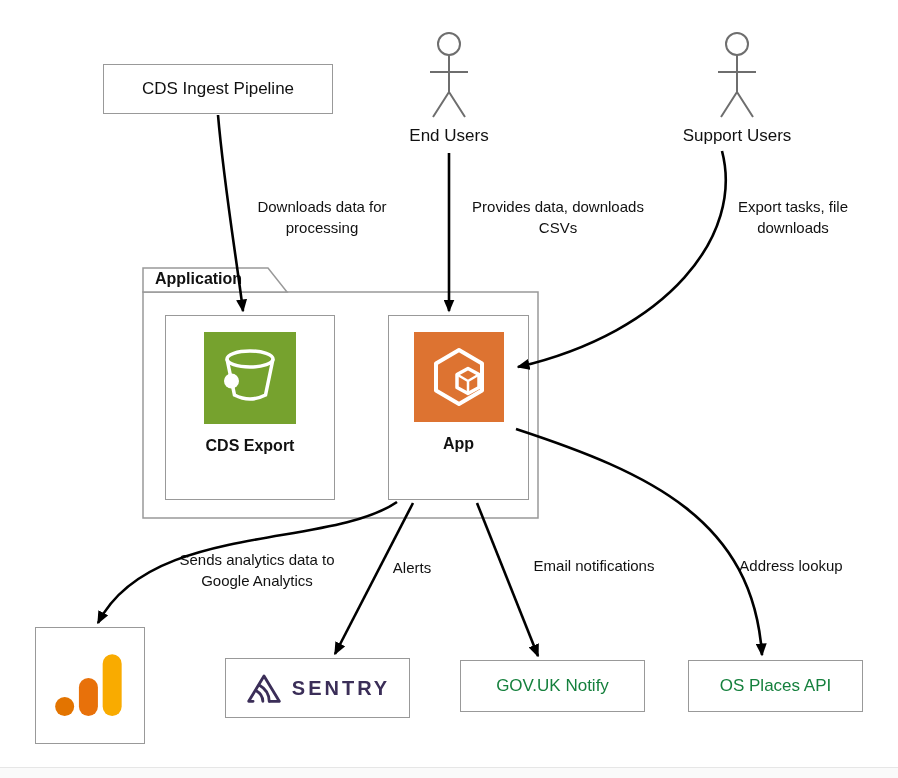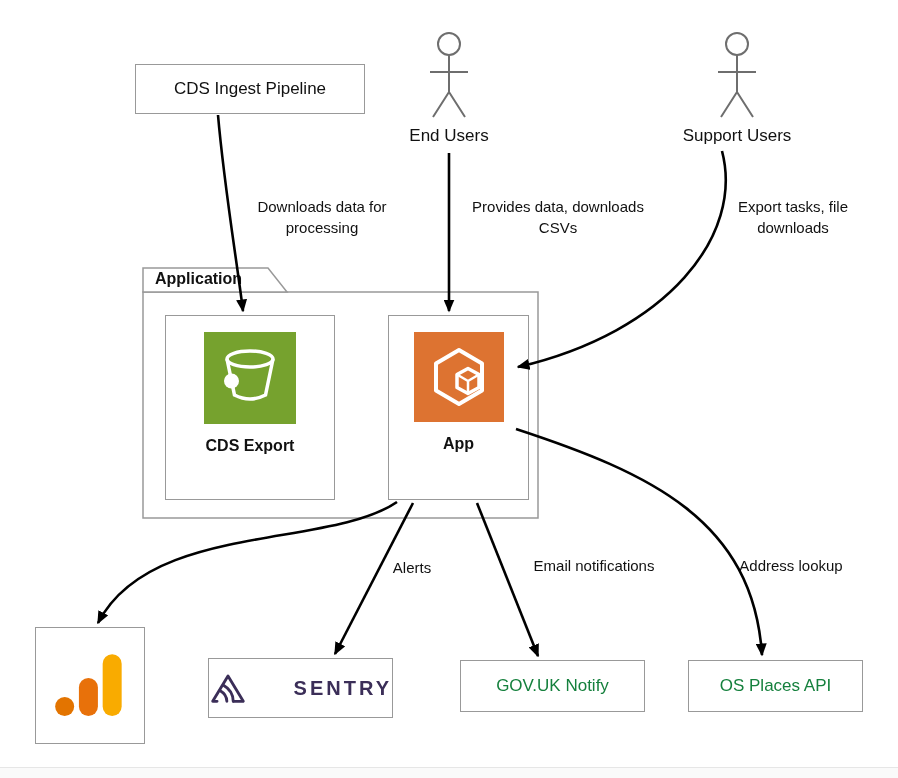--- a/index.html
+++ b/index.html
@@ -26,21 +26,21 @@
 </head>
 <body>
 
 <div class="canvas">
 
   <svg class="layer" width="898" height="778" viewBox="0 0 898 778">
     <rect x="143" y="292" width="395" height="226" fill="#ffffff" stroke="#999999" stroke-width="1.5"></rect>
     <path d="M143 292 V268 H268 L287 292 Z" fill="#ffffff" stroke="#999999" stroke-width="1.5"></path>
   </svg>
 
-  <div class="node" style="left:103px; top:64px; width:230px; height:50px;margin-left:32px;">
+  <div class="node" style="left:103px; top:64px; width:230px; height:50px;">
     <span class="node-label">CDS Ingest Pipeline</span>
   </div>
 
   <div class="container-label" style="left:155px; top:270px;">Application</div>
 
   <div class="node col" style="left:165px; top:315px; width:170px; height:185px;">
     <svg class="icon-pad" width="92" height="92" viewBox="0 0 92 92">
       <rect x="0" y="0" width="92" height="92" fill="#76A22E"></rect>
       <ellipse cx="46" cy="27" rx="23" ry="8" fill="none" stroke="#ffffff" stroke-width="3.5"></ellipse>
       <path d="M23 27 L30.5 63 Q46 71 61.5 63 L69 27" fill="none" stroke="#ffffff" stroke-width="3.5"></path>
@@ -60,21 +60,21 @@
   </div>
 
   <div class="node" style="left:35px; top:627px; width:110px; height:117px;">
     <svg width="76" height="76" viewBox="0 0 96 96">
       <circle cx="16" cy="74" r="12" fill="#E37400"></circle>
       <rect x="34" y="38" width="24" height="48" rx="12" fill="#E8710A"></rect>
       <rect x="64" y="8" width="24" height="78" rx="12" fill="#F9AB00"></rect>
     </svg>
   </div>
 
-  <div class="node row" style="left:208px; top:658px; width:185px; height:60px;justify-content:space-between;">
+  <div class="node row" style="left:225px; top:658px; width:185px; height:60px;">
     <svg width="38" height="34" viewBox="0 0 40 34">
       <g fill="none" stroke="#3B2E58" stroke-width="3" stroke-linecap="round" stroke-linejoin="round">
         <path d="M8.5 31 H3.9 L20 4.4 L36.1 31 H25.6"></path>
         <path d="M12.2 20.2 A 13 13 0 0 1 18.8 31"></path>
         <path d="M15.6 14.4 A 19.5 19.5 0 0 1 25.5 31"></path>
       </g>
     </svg>
     <span class="sentry-word">SENTRY</span>
   </div>
 
@@ -85,20 +85,21 @@
   <div class="node" style="left:688px; top:660px; width:175px; height:52px;">
     <span class="plain-label">OS Places API</span>
   </div>
 
   <div class="actor-label" style="left:449px; top:126px;">End Users</div>
   <div class="actor-label" style="left:737px; top:126px;">Support Users</div>
 
   <div class="edge-label" style="left:322px; top:196px; width:184px;">Downloads data for processing</div>
   <div class="edge-label" style="left:558px; top:196px; width:210px;">Provides data, downloads CSVs</div>
   <div class="edge-label" style="left:793px; top:196px; width:175px;">Export tasks, file downloads</div>
+  <div class="edge-label" style="left:257px; top:549px; width:200px;">Sends analytics data to Google Analytics</div>
   <div class="edge-label" style="left:412px; top:557px; width:100px;">Alerts</div>
   <div class="edge-label" style="left:791px; top:555px; width:150px;">Address lookup</div>
   <div class="edge-label" style="left:594px; top:555px; width:180px;">Email notifications</div>
 
   <svg class="layer top" width="898" height="778" viewBox="0 0 898 778">
     <defs>
       <marker id="arrow" markerWidth="13" markerHeight="11" refX="11.5" refY="5.5" orient="auto" markerUnits="userSpaceOnUse">
         <path d="M0 0 L13 5.5 L0 11 Z" fill="#000000"></path>
       </marker>
     </defs>

